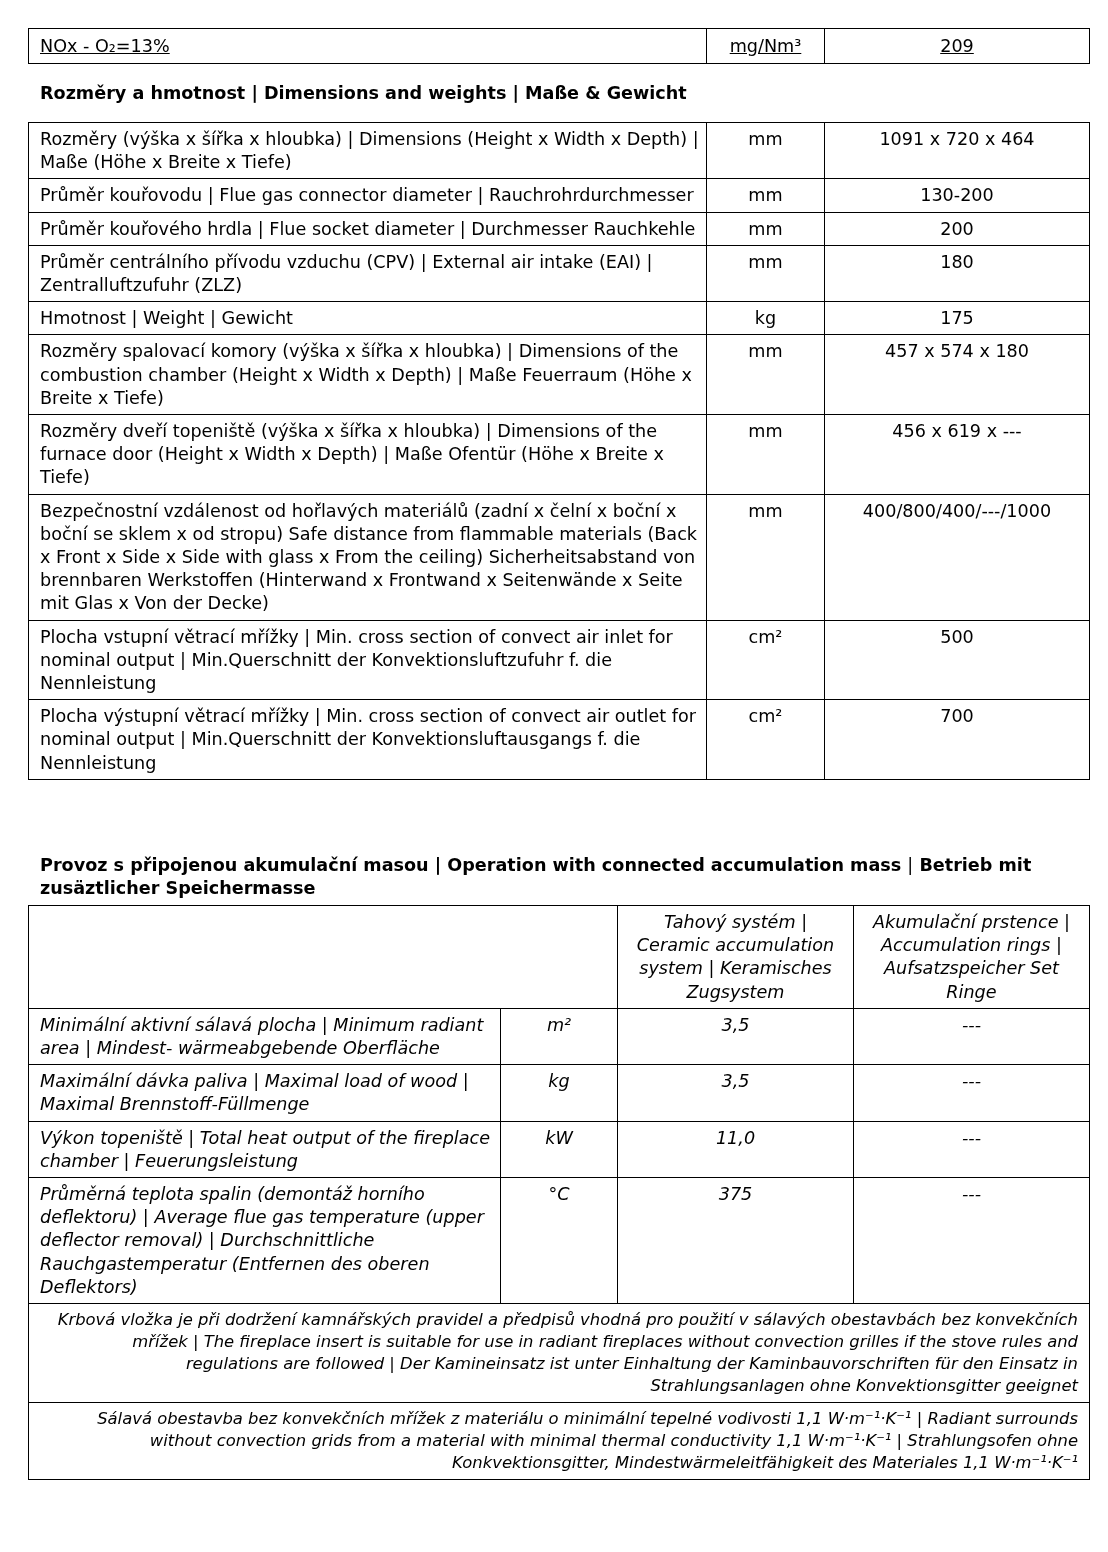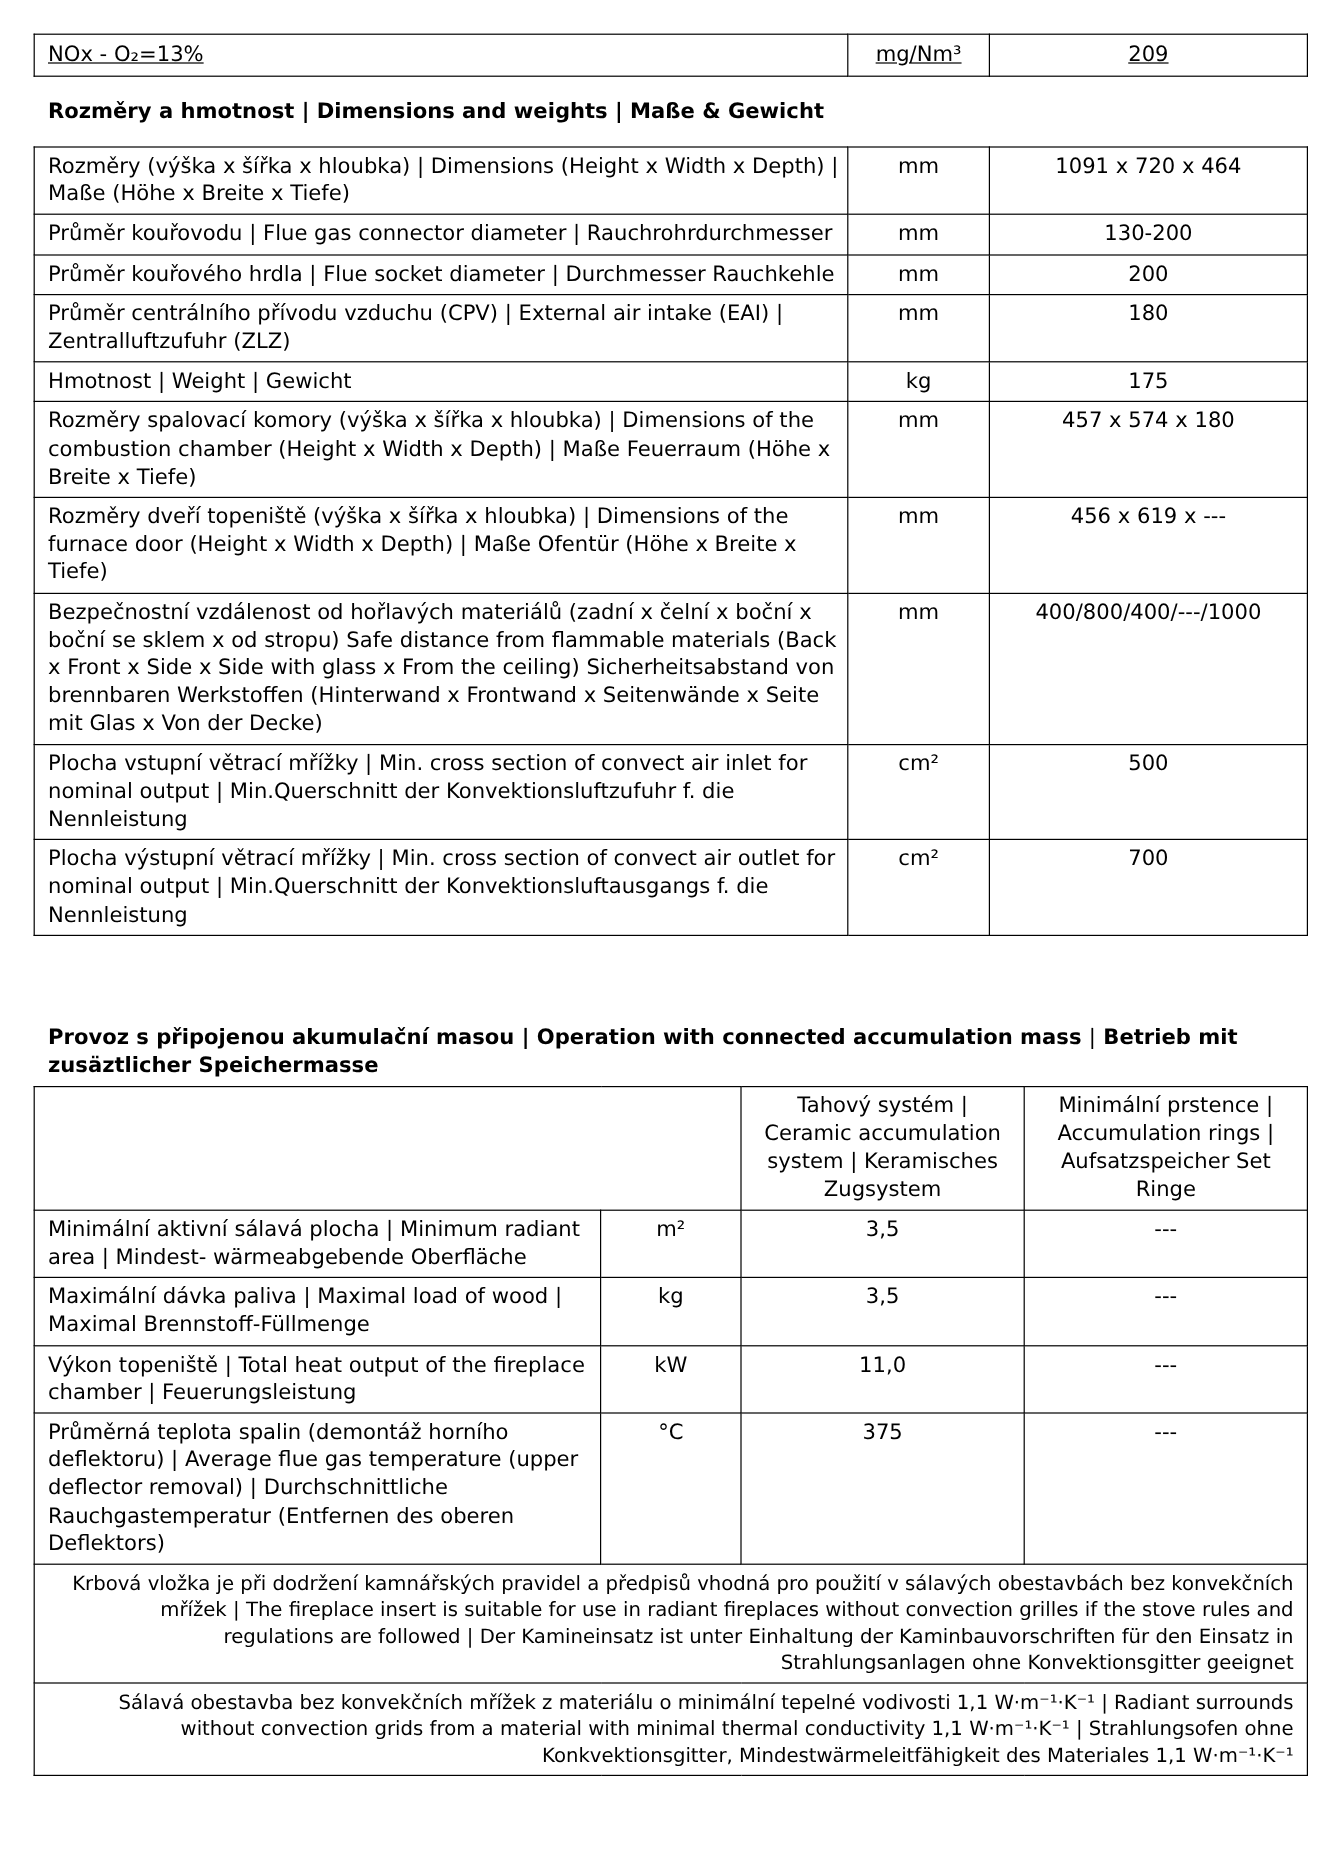--- a/index.html
+++ b/index.html
@@ -12,21 +12,21 @@
   td.c { text-align: center; margin-left: 37px; }
   td.lbl { padding-right: 6px; }
   .heading { position: absolute; left: 40px; font-weight: bold; font-size: 17.6px; line-height: 23px; width: 1030px; }
   .heading .thin { font-weight: normal; }
   .note td { font-size: 16.4px; line-height: 22px; padding: 5px 11px 5px 11px; text-align: right; }
   #t0 { top: 28px; text-decoration: underline; }
   #t0 td { padding-top: 6px; padding-bottom: 5px; }
   #h1 { top: 82px; }
   #t1 { top: 122px; }
   #h2 { top: 854px; }
-  #t2 { top: 905px; }
+  #t2 { top: 905px; font-style: italic; }
 </style>
 </head>
 <body>
 
 <table id="t0">
   <colgroup>
       <col style="width:678px">
       <col style="width:118px">
       <col style="width:265px">
     </colgroup>
@@ -109,21 +109,21 @@
   <colgroup>
       <col style="width:472px">
       <col style="width:117px">
       <col style="width:236px">
       <col style="width:236px">
     </colgroup>
   <tbody id="t2-body">
     <tr>
       <td colspan="2"></td>
       <td class="c">Tahový systém | Ceramic accumulation system | Keramisches Zugsystem</td>
-      <td class="c">Minimální prstence | Accumulation rings | Aufsatzspeicher Set Ringe</td>
+      <td class="c">Akumulační prstence | Accumulation rings | Aufsatzspeicher Set Ringe</td>
     </tr>
   <tr>
         <td class="lbl">Minimální aktivní sálavá plocha | Minimum radiant area | Mindest- wärmeabgebende Oberfläche</td>
         <td class="c">m²</td>
         <td class="c">3,5</td>
         <td class="c">---</td>
       </tr>
       <tr>
         <td class="lbl">Maximální dávka paliva | Maximal load of wood | Maximal Brennstoff-Füllmenge</td>
         <td class="c">kg</td>

